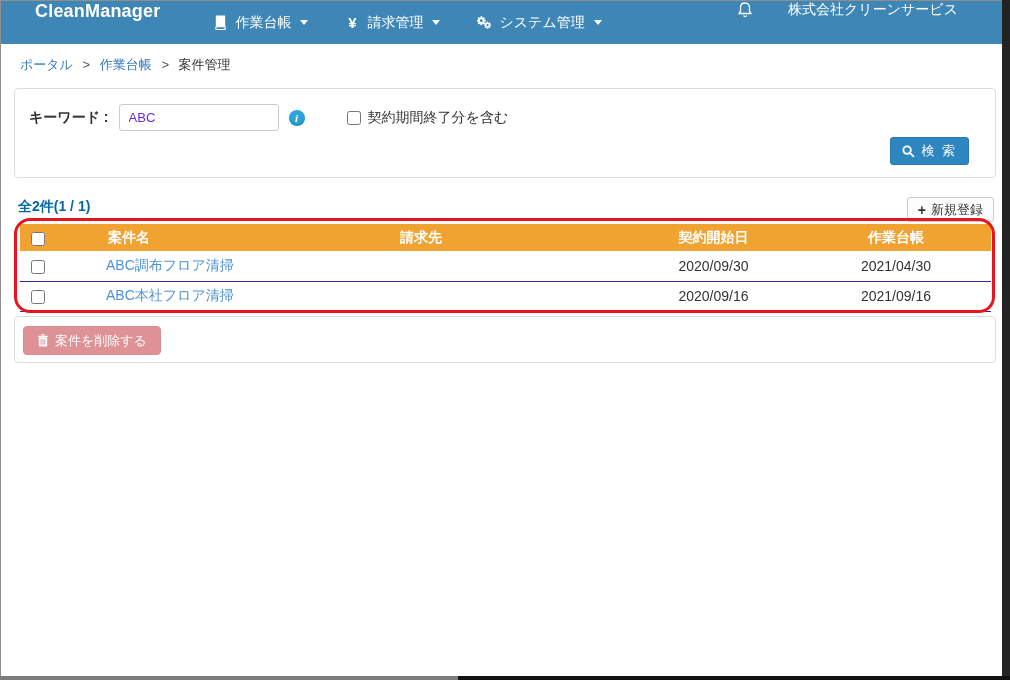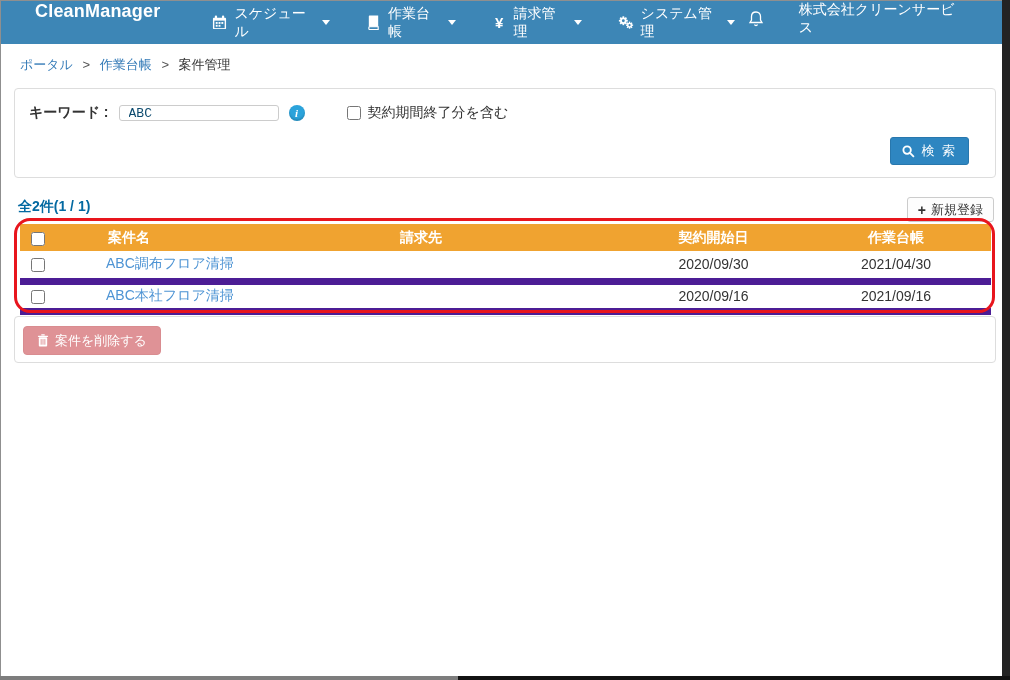--- a/index.html
+++ b/index.html
@@ -38,23 +38,23 @@
   .bc-sep { margin:0 6px; color:#555; }
 
   
   .search-panel {
     position:absolute; left:14px; right:14px; top:88px; height:90px;
     background:#fff; border:1px solid #ddd; border-radius:4px;
   }
   .search-row { display:flex; align-items:center; padding:15px 14px 0 14px; }
   .kw-label { font-size:14px; font-weight:bold; color:#333; margin-right:10px; }
   .kw-input {
-    width:160px; height:16px; border:1px solid #ccc; border-radius:3px;
-    padding:0 9px; font-size:13px; color:#0c4a6e; outline:none;
-    font-family:Liberation Mono, monospace;
+    width:160px; height:27px; border:1px solid #ccc; border-radius:3px;
+    padding:0 9px; font-size:13px; color:#6d28d9; outline:none;
+    font-family:Liberation Sans, sans-serif;
   }
   .info-icon {
     width:16px; height:16px; border-radius:50%; background:#2ba3db;
     color:#fff; font-size:11px; font-style:italic; font-weight:bold;
     font-family:"Liberation Serif",serif;
     display:inline-flex; align-items:center; justify-content:center;
     margin-left:10px; cursor:pointer; box-shadow:inset 0 -2px 2px rgba(0,0,0,.15);
   }
   .chk-group { display:flex; align-items:center; margin-left:42px; }
   .chk-group input { width:14px; height:14px; margin-right:7px; cursor:pointer; }
@@ -83,21 +83,21 @@
     border-collapse:collapse; font-size:14px; background:#fff; }
   .case-table th {
     background:#f0a330; color:#fff; font-weight:bold; height:27px;
     font-size:14px; white-space:nowrap;
   }
   .th-check { width:36px; text-align:center; }
   .th-name  { width:280px; text-align:left; padding-left:52px; }
   .th-bill  { width:290px; text-align:left; padding-left:64px; }
   .th-start { width:175px; text-align:center; }
   .th-end   { text-align:center; }
-  .case-table td { height:30px; border-bottom:7px solid #4c1d95; color:#333;margin-top:16px; }
+  .case-table td { height:30px; border-bottom:1px solid #4c1d95; color:#333;margin-top:16px; }
   .td-check { text-align:center; }
   .td-check input, .th-check input { width:14px; height:14px; vertical-align:middle; cursor:pointer; }
   .td-name a { color:#4e94d4; text-decoration:none; cursor:pointer; }
   .td-name { padding-left:50px; }
   .td-start, .td-end { text-align:center; }
 
   
   .annotation {
     position:absolute; left:14px; top:218px; width:981px; height:95px;
     border:3px solid #e8151d; border-radius:16px; pointer-events:none; z-index:40;
@@ -120,37 +120,20 @@
 
 <div class="edge-left"></div>
 <div class="edge-top"></div>
 <div class="edge-right"></div>
 <div class="edge-bottom-l"></div>
 <div class="edge-bottom-r"></div>
 
 <div class="navbar">
   <div class="brand">CleanManager</div>
   <div class="nav-menus">
-    <div class="nav-item">
-      <span class="nav-ico">
-        <svg width="15" height="15" viewBox="0 0 16 16">
-            <rect x="1" y="3" width="14" height="12" rx="1" fill="#fff"></rect>
-            <rect x="3" y="0.5" width="2.4" height="4" rx="1" fill="#fff"></rect>
-            <rect x="10.6" y="0.5" width="2.4" height="4" rx="1" fill="#fff"></rect>
-            <rect x="2.5" y="6" width="11" height="8" fill="#3d86b6"></rect>
-            <rect x="4" y="7.5" width="2" height="2" fill="#fff"></rect>
-            <rect x="7" y="7.5" width="2" height="2" fill="#fff"></rect>
-            <rect x="10" y="7.5" width="2" height="2" fill="#fff"></rect>
-            <rect x="4" y="10.5" width="2" height="2" fill="#fff"></rect>
-            <rect x="7" y="10.5" width="2" height="2" fill="#fff"></rect>
-          </svg>
-      </span>
-      <span>スケジュール</span>
-      <span class="caret"></span>
-    </div>
     <div class="nav-item">
       <span class="nav-ico">
         <svg width="15" height="15" viewBox="0 0 16 16">
             <path d="M3 1.5 C3 1 3.5 .5 4 .5 L13 .5 L13 12.5 L4 12.5 C3.4 12.5 3 13 3 13.5 Z" fill="#fff"></path>
             <path d="M3 13.5 C3 13 3.4 12.5 4 12.5 L13 12.5 L13 15.5 L4 15.5 C3.4 15.5 3 15 3 14.5 Z" fill="none" stroke="#fff" stroke-width="1.2"></path>
           </svg>
       </span>
       <span>作業台帳</span>
       <span class="caret"></span>
     </div>

